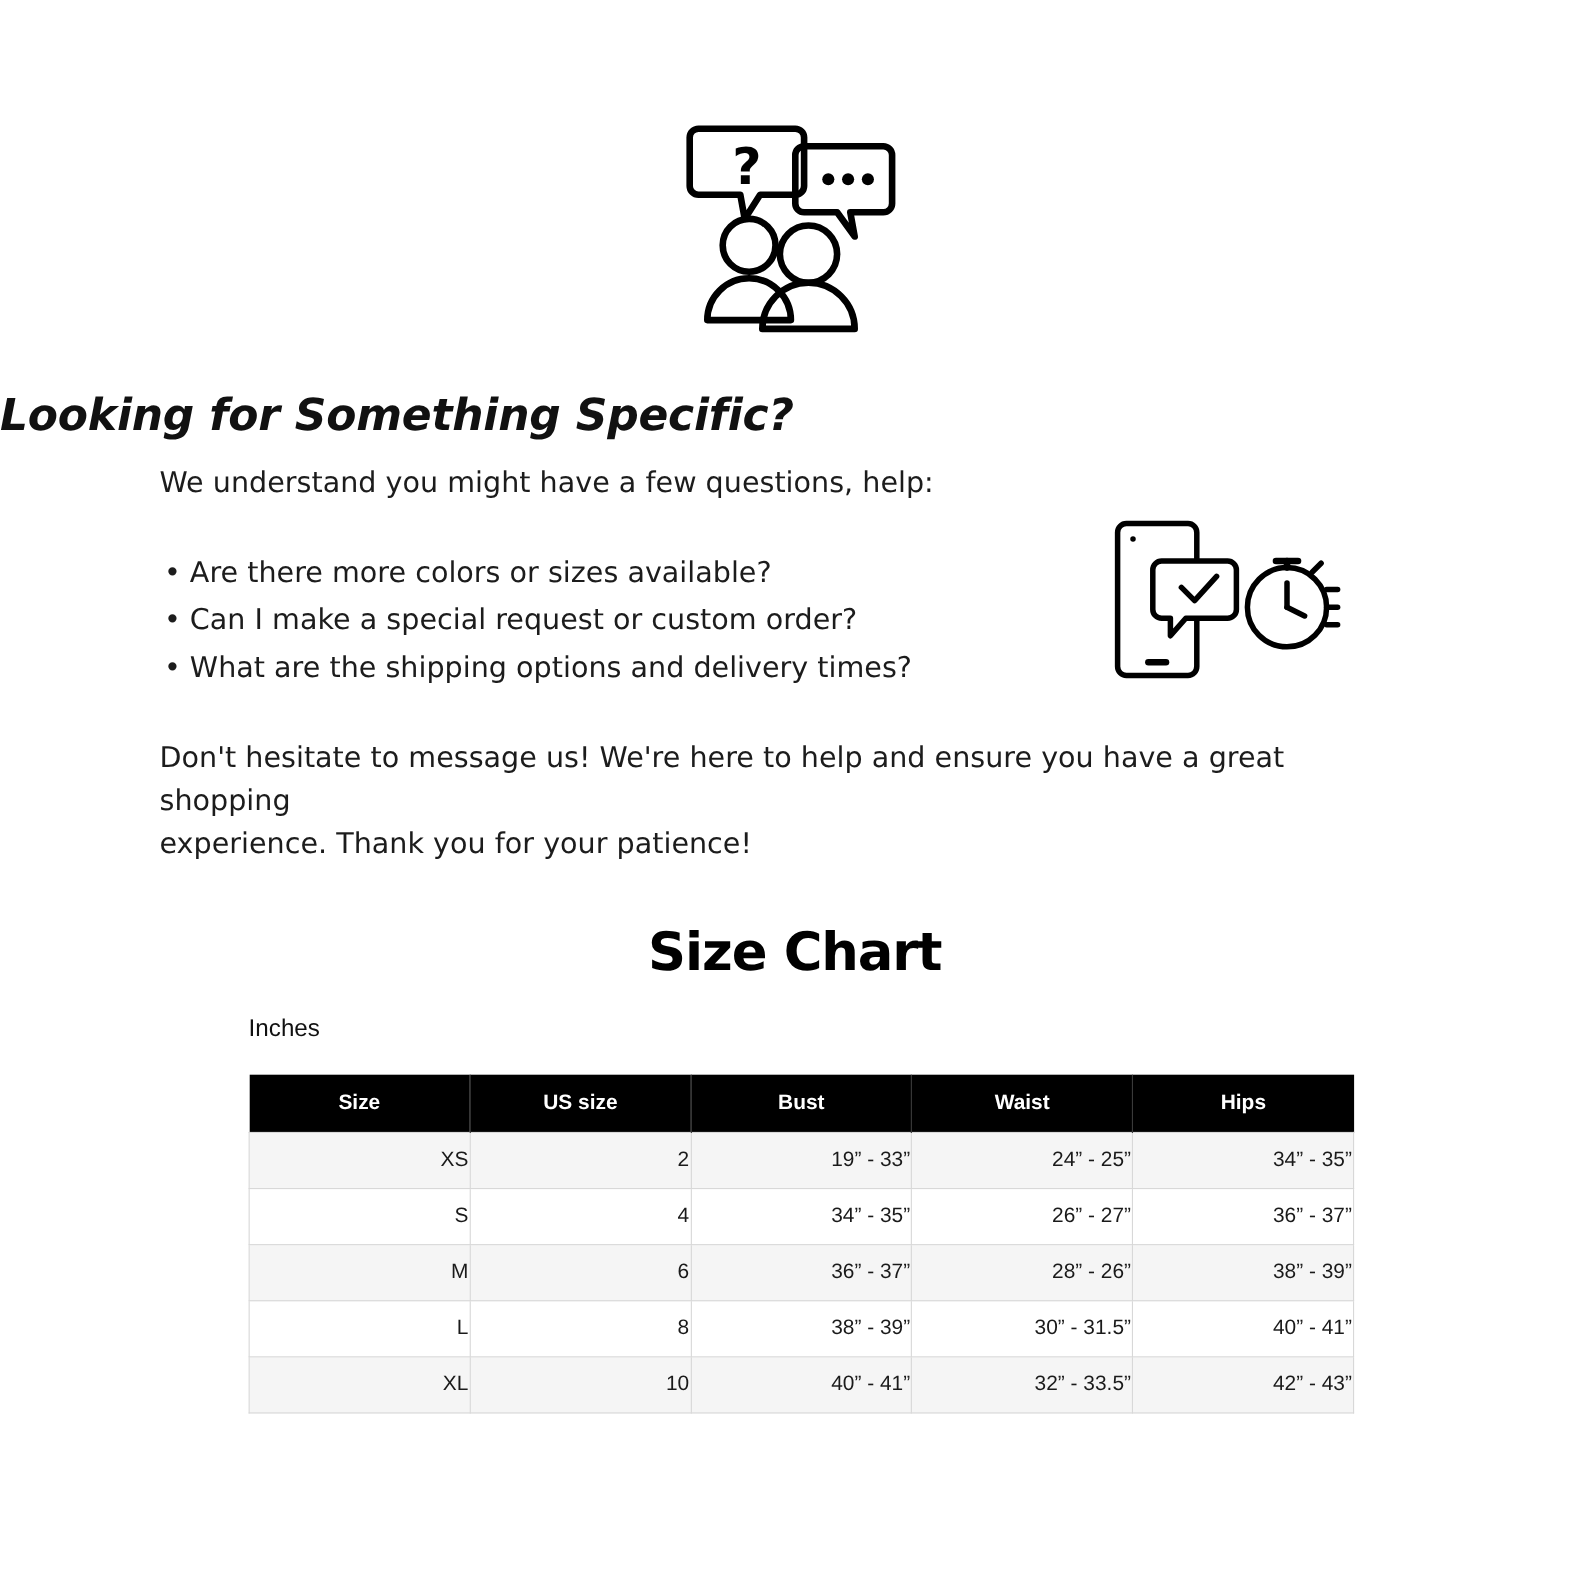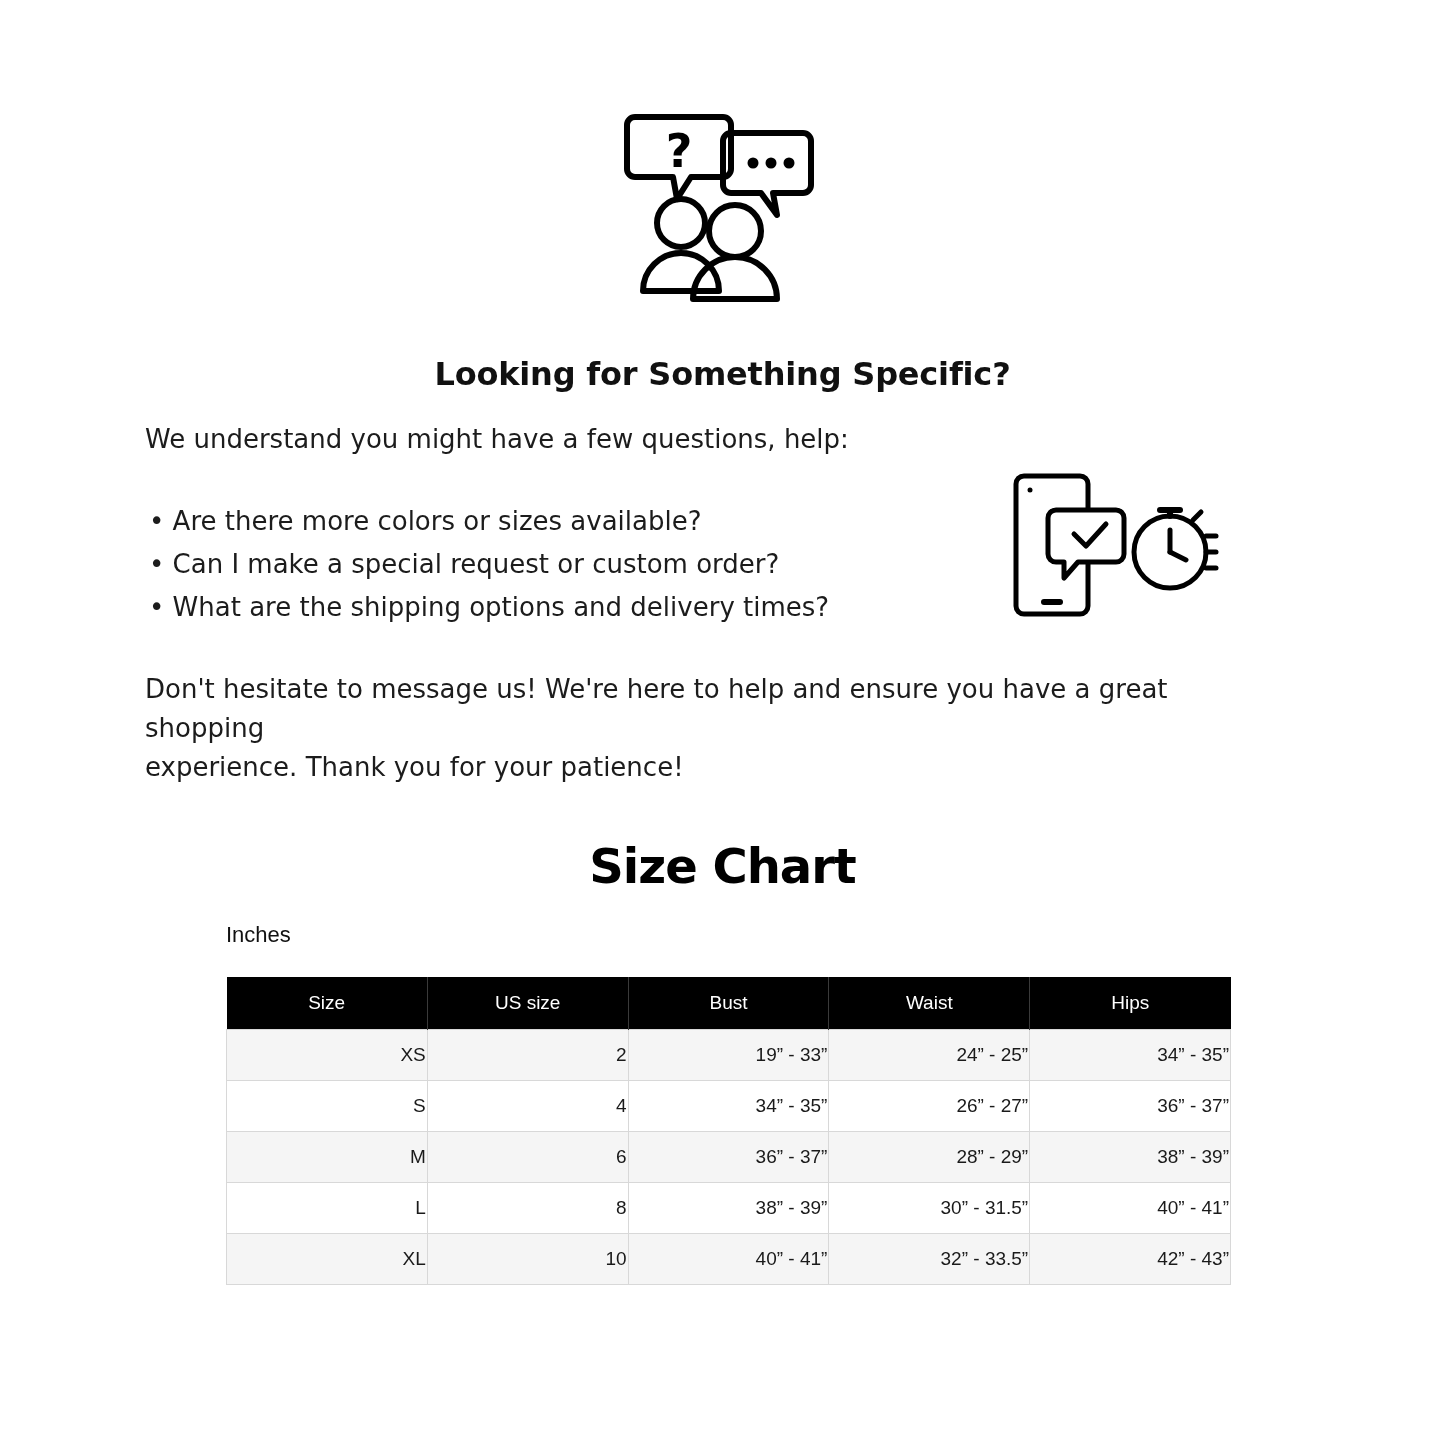--- a/index.html
+++ b/index.html
@@ -25,25 +25,25 @@
     display: flex;
     justify-content: center;
   }
 
   
   .heading {
     position: absolute;
     top: 355px;
     left: 0;
     width: 100%;
-    text-align: center;
-    font-size: 32px;
+    font-size: 40px;
     font-weight: 700;
     letter-spacing: -0.2px;
     color: #111111;
+    font-style: italic;
   }
 
   
   .copy {
     position: absolute;
     left: 145px;
     top: 420px;
     width: 1140px;
     font-size: 26px;
     line-height: 39px;
@@ -96,21 +96,21 @@
     top: 977px;
     width: 1005px;
     border-collapse: collapse;
     font-family: "Liberation Sans", sans-serif;
     font-size: 19px;
     table-layout: fixed;
   }
   table.size-table th {
     background: #000000;
     color: #ffffff;
-    font-weight: 400;
+    font-weight: 700;
     font-size: 19px;
     height: 50px;
     text-align: center;
     border-right: 1px solid #3a3a3a;
   }
   table.size-table th:last-child { border-right: none; text-align: center; }
   table.size-table td {
     height: 48px;
     text-align: right;
     color: #1a1a1a;
@@ -215,21 +215,21 @@
       <td>S</td>
       <td>4</td>
       <td>34” - 35”</td>
       <td>26” - 27”</td>
       <td>36” - 37”</td>
     </tr>
     <tr>
       <td>M</td>
       <td>6</td>
       <td>36” - 37”</td>
-      <td>28” - 29”</td>
+      <td>28” - 26”</td>
       <td>38” - 39”</td>
     </tr>
     <tr>
       <td>L</td>
       <td>8</td>
       <td>38” - 39”</td>
       <td>30” - 31.5”</td>
       <td>40” - 41”</td>
     </tr>
     <tr>

